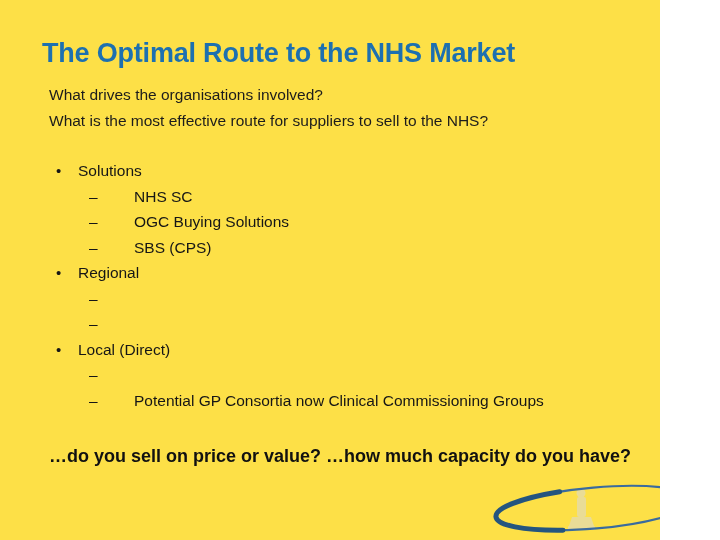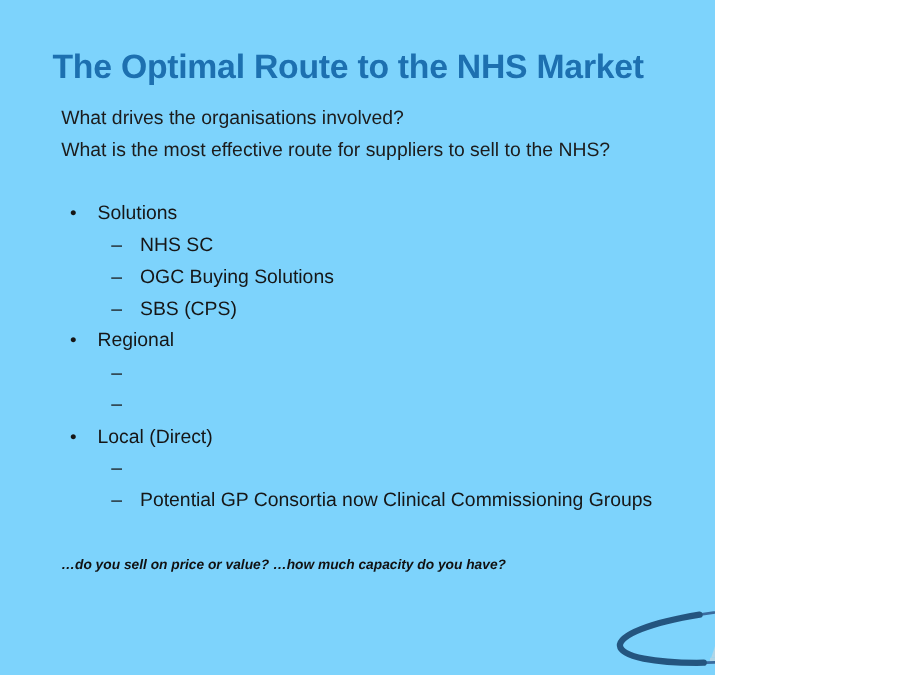--- a/index.html
+++ b/index.html
@@ -3,23 +3,23 @@
 <meta charset="utf-8">
 <style>
   html, body {
     margin: 0;
     padding: 0;
     background: #ffffff;
     font-family: "Liberation Sans", sans-serif;
   }
   .slide {
     position: relative;
-    width: 572px;
+    width: 660px;
     height: 540px;
-    background: #7dd3fc;
+    background: #fde047;
     overflow: hidden;
   }
   .title {
     position: absolute;
     left: 42px;
     top: 38px;
     font-size: 27px;
     font-weight: 700;
     color: #1d70b0;
     letter-spacing: -0.2px;
@@ -48,30 +48,29 @@
   .row {
     position: relative;
     height: 25.5px;
     line-height: 25.5px;
     white-space: nowrap;
   }
   .row .marker { position: absolute; top: 0; }
   .row.l1 .marker { left: 14px; font-size: 15px; }
   .row.l1 .text  { display: block; margin-left: 36px; }
   .row.l2 .marker { left: 47px; }
-  .row.l2 .text  { display: block; margin-left: 70px; }
+  .row.l2 .text  { display: block; margin-left: 92px; }
   .closing {
     position: absolute;
     left: 49px;
     top: 446px;
-    font-size: 11px;
+    font-size: 18px;
     font-weight: 700;
     color: #111111;
     white-space: nowrap;
-    font-style: italic;
   }
   .logo {
     position: absolute;
     left: 491px;
     top: 482px;
     width: 218px;
     height: 54px;
   }
   .logo svg { position: absolute; left: 0; top: 0; }
   .logo-text {

